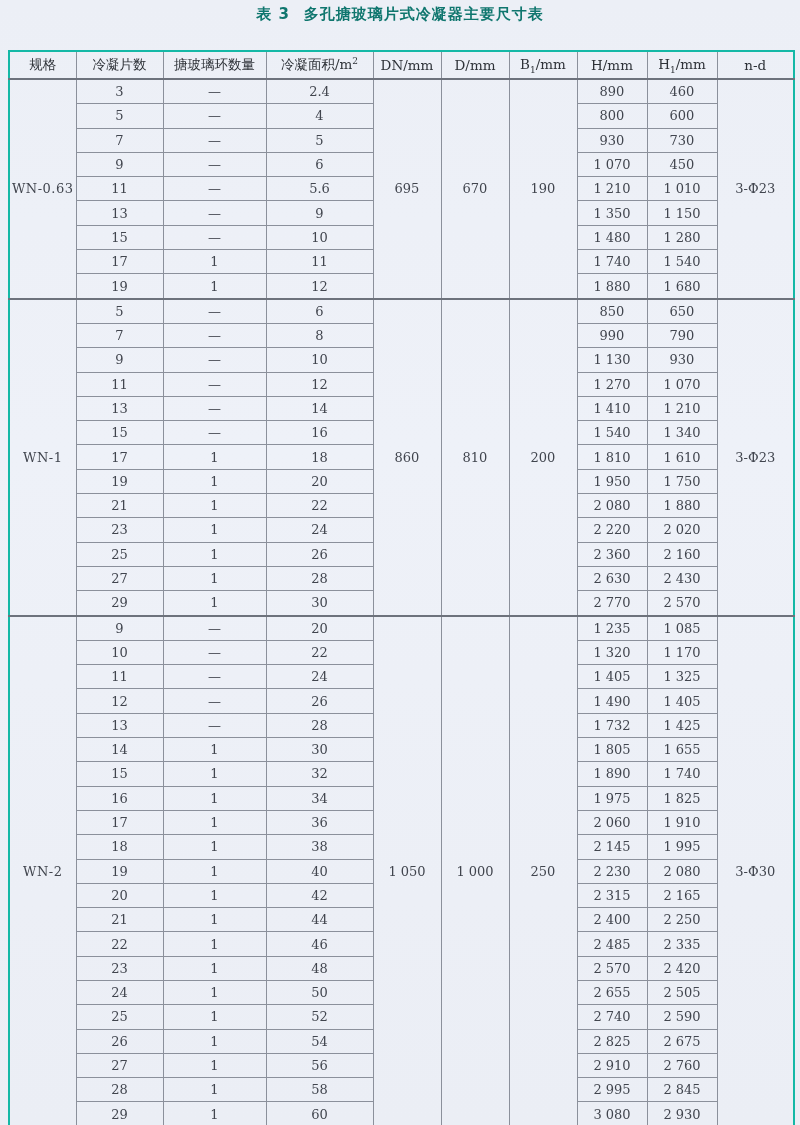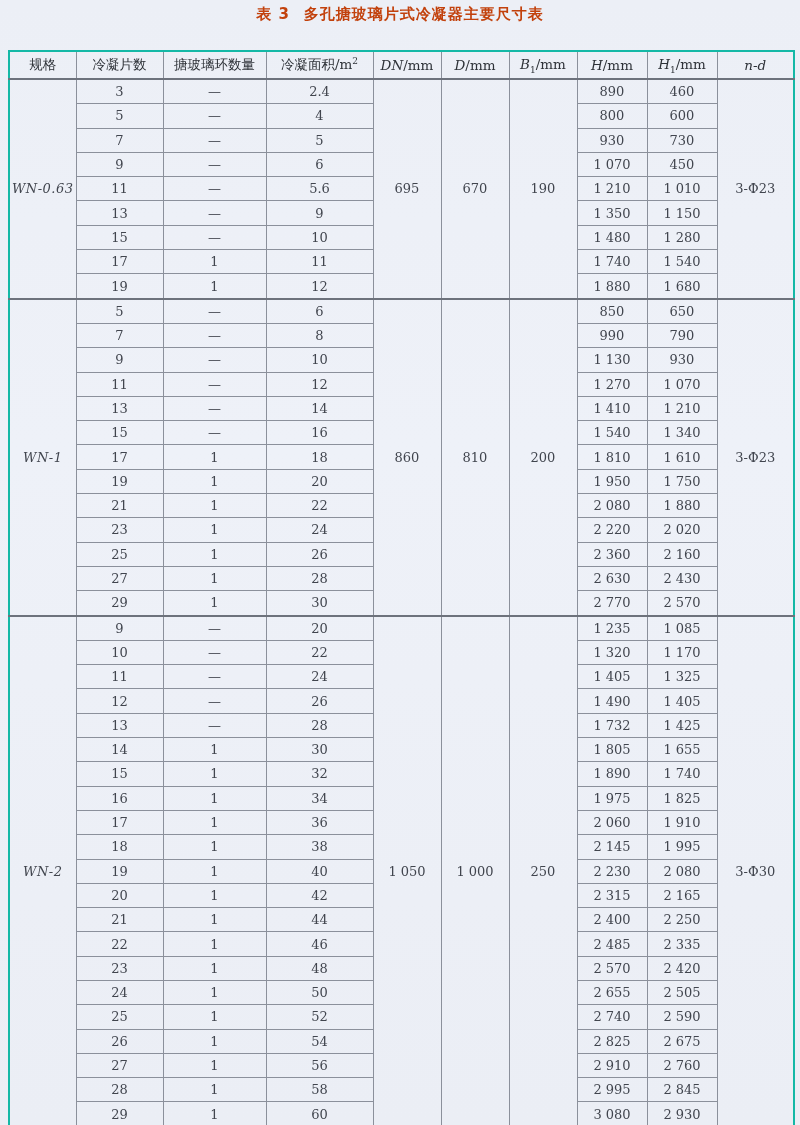--- a/index.html
+++ b/index.html
@@ -9,21 +9,21 @@
     background-image:linear-gradient(180deg,#eceff6 0%,#eef1f8 40%,#ebeef5 100%);
     font-family:"DejaVu Serif","Liberation Serif",serif;
     color:#3e434c;
     position:relative;
     overflow:hidden;
   }
   .page-title{
     position:absolute;top:5px;left:0;width:800px;
     text-align:center;
     font-family:"DejaVu Sans","Liberation Sans",sans-serif;
-    font-weight:bold;font-size:15px;color:#c2410c;
+    font-weight:bold;font-size:15px;color:#0f766e;
     letter-spacing:1px;
   }
   .page-title .gap{display:inline-block;width:14px;}
   table.dim-table{
     position:absolute;left:8px;top:30px;
     width:785px;
     border-collapse:collapse;table-layout:fixed;
     border:2px solid #14b8a6;
     background:transparent;
     margin-top:20px;
@@ -35,24 +35,24 @@
     font-weight:normal;
     font-size:13px;
     color:#41454e;
     overflow:hidden;white-space:nowrap;
   }
   thead th{
     height:26px;font-size:13.5px;color:#2e3238;
   }
   tbody td{height:23.3px;}
   tr.section-start td{border-top:2px solid #6d727c;}
-  .ivar{font-style:italic;font-family:"DejaVu Serif","Liberation Serif",serif;}
+  .ivar{font-family:"DejaVu Serif","Liberation Serif",serif;}
   thead sub{font-size:9px;line-height:1;}
   thead sup{font-size:9px;line-height:1;}
-  td.cell-spec{font-size:13px;letter-spacing:0.5px;font-style:italic;}
+  td.cell-spec{font-size:13px;letter-spacing:0.5px;}
 </style>
 </head>
 <body>
 
 <div class="page-title">
   <span>表 3</span><span class="gap"></span><span>多孔搪玻璃片式冷凝器主要尺寸表</span>
 </div>
 
 <table class="dim-table">
   <colgroup>

